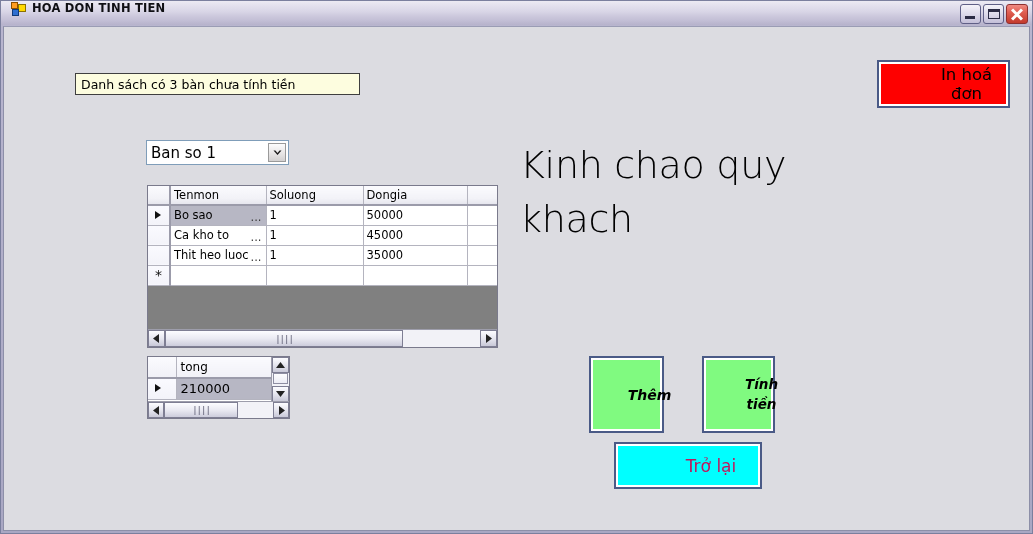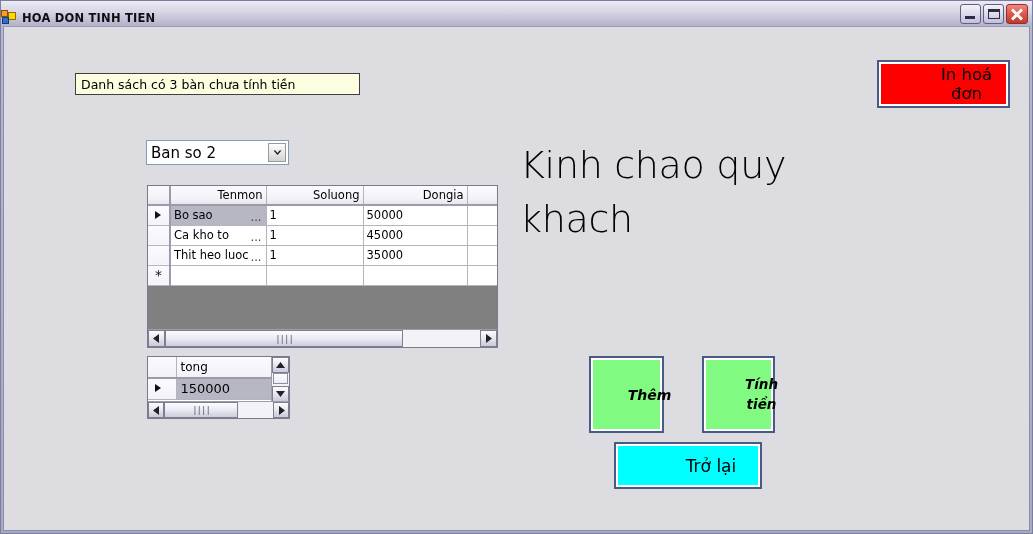--- a/index.html
+++ b/index.html
@@ -45,22 +45,22 @@
   .titlebar {
     position: absolute;
     left: 1px; top: 1px;
     width: 1031px;
     height: 24px;
     box-sizing: border-box;
     background: linear-gradient(180deg,
       #eceaf3 0%, #e4e1ee 18%, #d8d5e6 45%,
       #cdc9dd 62%, #c3bfd6 80%, #b6b2cb 100%);
     display: flex;
-    align-items: flex-end;
-    padding-left: 0;
+    align-items: flex-start;
+    padding-left: 10px;
   }
   .win-icon {
     position: relative;
     width: 16px; height: 16px;
     margin-right: 5px;
     flex: 0 0 16px;
   }
   .win-icon i {
     position: absolute;
     display: block;
@@ -214,21 +214,20 @@
     text-align: left;
     font-size: 11.5px;
     overflow: hidden;
     white-space: nowrap;
     box-sizing: border-box;
   }
   .grid-table thead th {
     background: linear-gradient(180deg, #fbfbfe 0%, #f2f2f7 70%, #e6e6ee 100%);
     border-bottom: 2px solid #9b9baa;
     height: 19px;
-    text-align: right;
   }
   .col-rowhdr { width: 22px; }
   .col-a { width: 96px; }
   .col-b { width: 97px; }
   .col-c { width: 104px; }
   .col-d { width: 32px; }
 
   td.rowhdr, th.rowhdr {
     background: linear-gradient(180deg, #fafaff 0%, #f3f3f9 100%);
     border-right: 2px solid #9b9baa;
@@ -455,21 +454,21 @@
     line-height: 1.45;
   }
 
   .btn-back {
     left: 610px; top: 415px;
     width: 148px; height: 47px;
   }
   .btn-back .btn-face {
     background: #00ffff;
     font-size: 17px;
-    color: #000000;
+    color: #be185d;
   }
 </style>
 </head>
 <body>
 
 <div class="app-window">
 
   <div class="frame-outer"></div>
   <div class="frame-inner"></div>
 
@@ -493,21 +492,21 @@
         <span class="glyph-close-b"></span>
       </div>
     </div>
   </div>
 
   <div class="surface">
 
     <div class="status-label">Danh sách có 3 bàn chưa tính tiền</div>
 
     <div class="combo">
-      <div class="combo-value">Ban so 2</div>
+      <div class="combo-value">Ban so 1</div>
       <div class="combo-arrow">
         <svg width="9" height="6" viewBox="0 0 9 6" aria-hidden="true">
           <path d="M0.5 0.5 L4.5 5 L8.5 0.5 L6.6 0.5 L4.5 2.9 L2.4 0.5 Z" fill="#1b1b1b"></path>
         </svg>
       </div>
     </div>
 
     <div class="grid-items">
       <table class="grid-table">
         <colgroup>
@@ -600,21 +599,21 @@
           <tr>
             <th class="rowhdr"></th>
             <th>tong</th>
           </tr>
         </thead>
         <tbody>
           <tr>
             <td class="rowhdr">
               <span class="tri"></span>
             </td>
-            <td class="total-val">150000</td>
+            <td class="total-val">210000</td>
           </tr>
         </tbody>
       </table>
 
       <div class="vscroll">
         <div class="sb-btn-v">
           <svg width="9" height="6" viewBox="0 0 9 6" aria-hidden="true">
             <path d="M4.5 0 L9 6 L0 6 Z" fill="#222"></path>
           </svg>
         </div>

